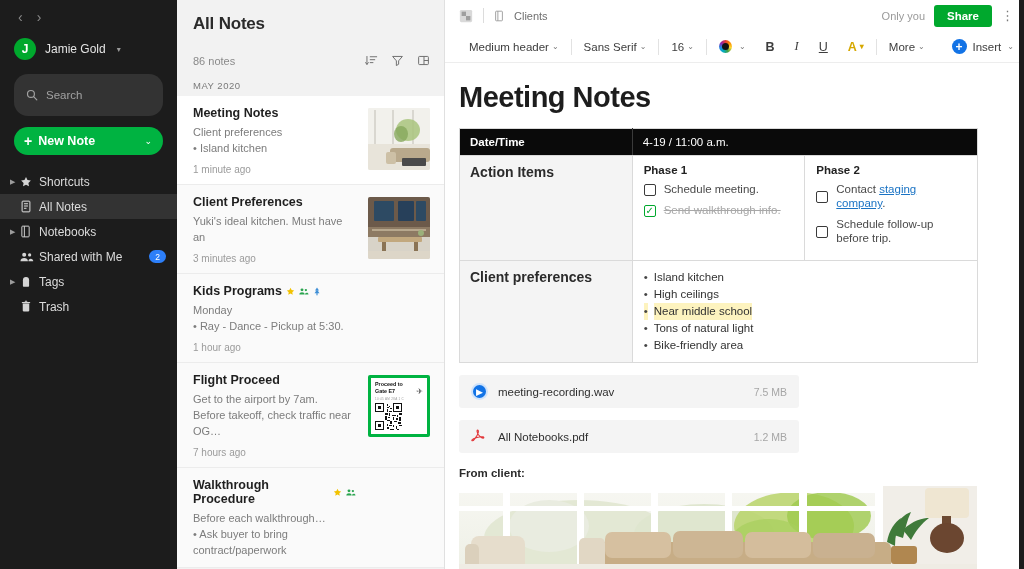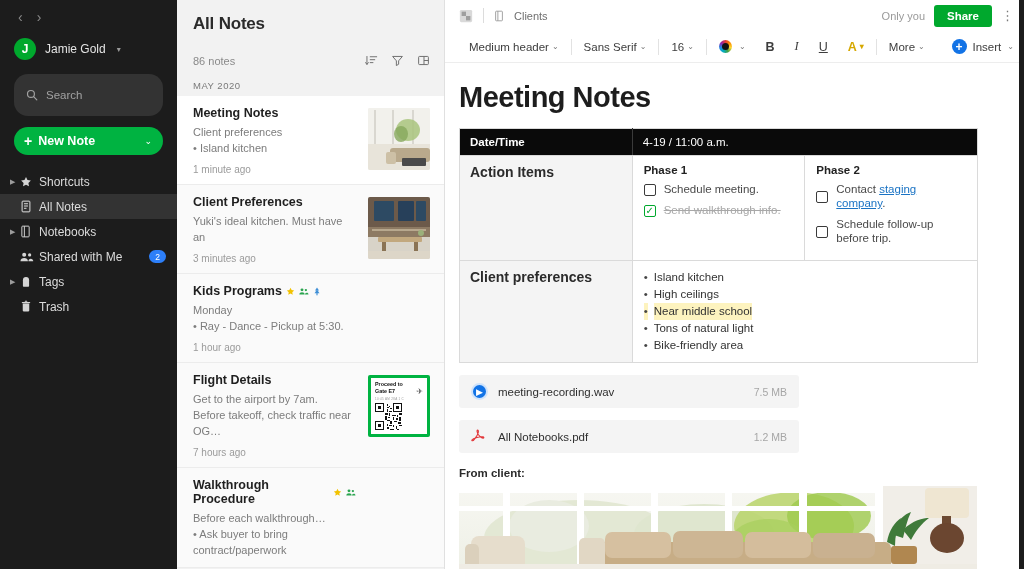--- a/index.html
+++ b/index.html
@@ -434,21 +434,21 @@
           </span>
         </div>
         <div class="nc-line">Monday</div>
         <div class="nc-line">• Ray - Dance - Pickup at 5:30.</div>
         <div class="nc-time">1 hour ago</div>
       </div>
     </div>
 
     <div class="note-card plain">
       <div class="nc-text">
-        <div class="nc-title">Flight Details</div>
+        <div class="nc-title">Flight Proceed</div>
         <div class="nc-line">Get to the airport by 7am.</div>
         <div class="nc-line">Before takeoff, check traffic near OG…</div>
         <div class="nc-time">7 hours ago</div>
       </div>
       <div class="thumb bp">
         <div class="bp-inner">
           <div class="bp-t">Proceed to</div>
           <div class="bp-t">Gate E7</div>
           <span class="bp-plane">✈</span>
           <div class="bp-sub">10:45 AM        28A        1        C</div>

